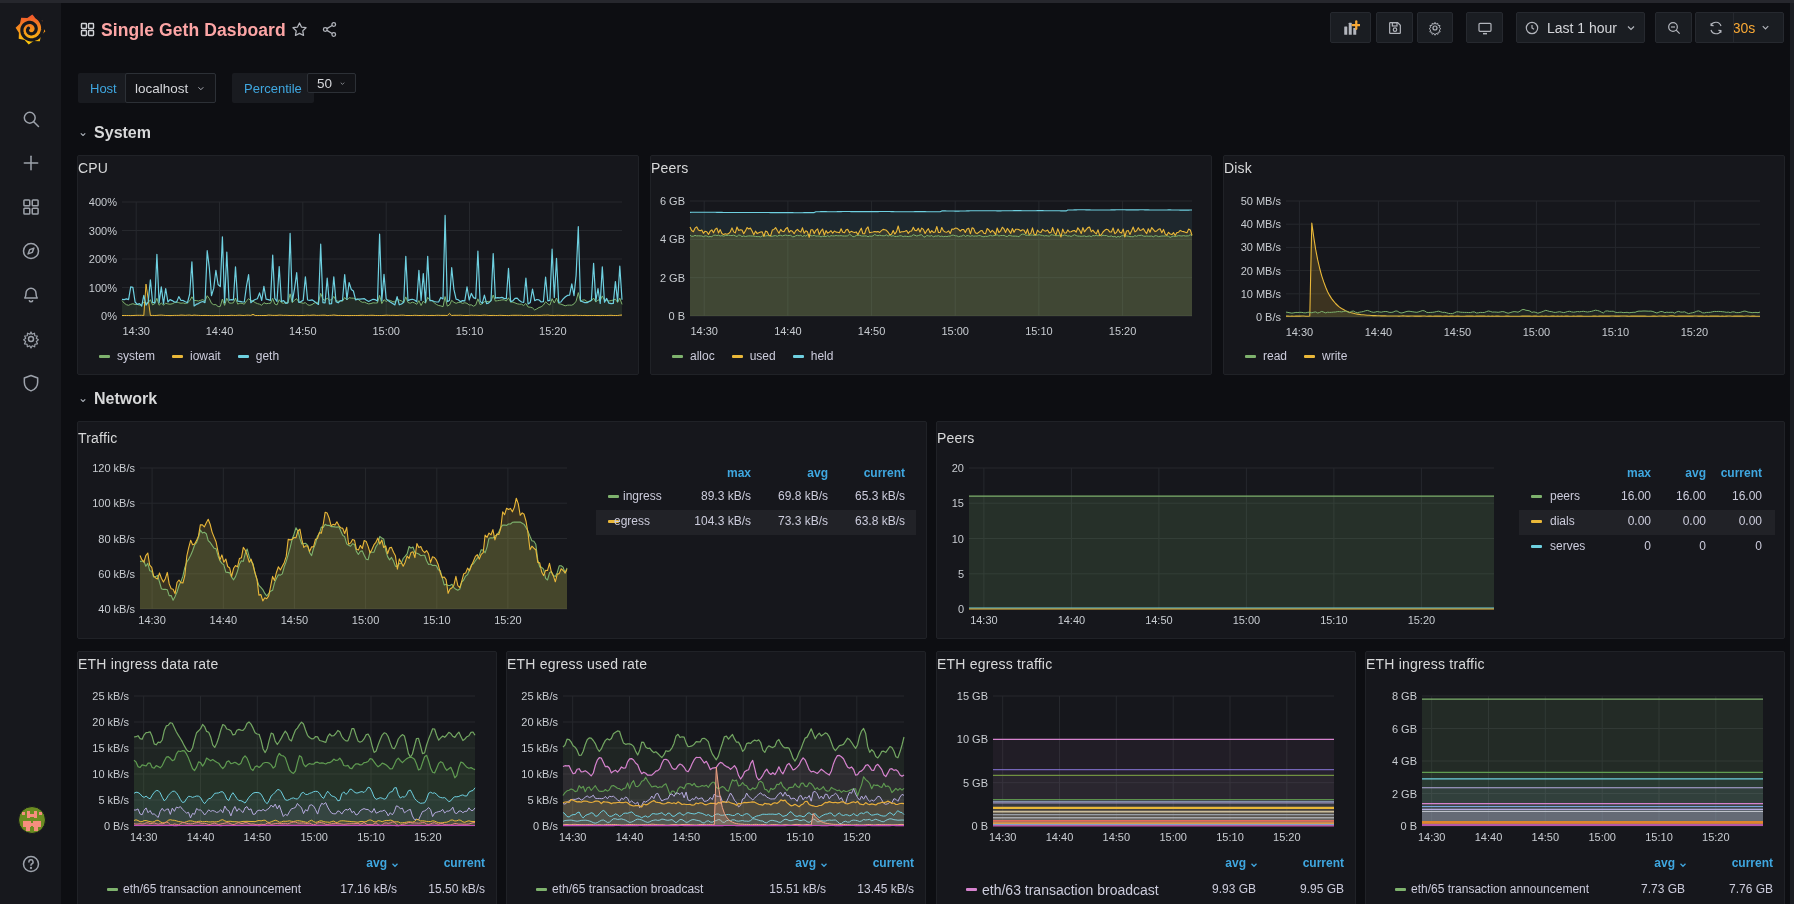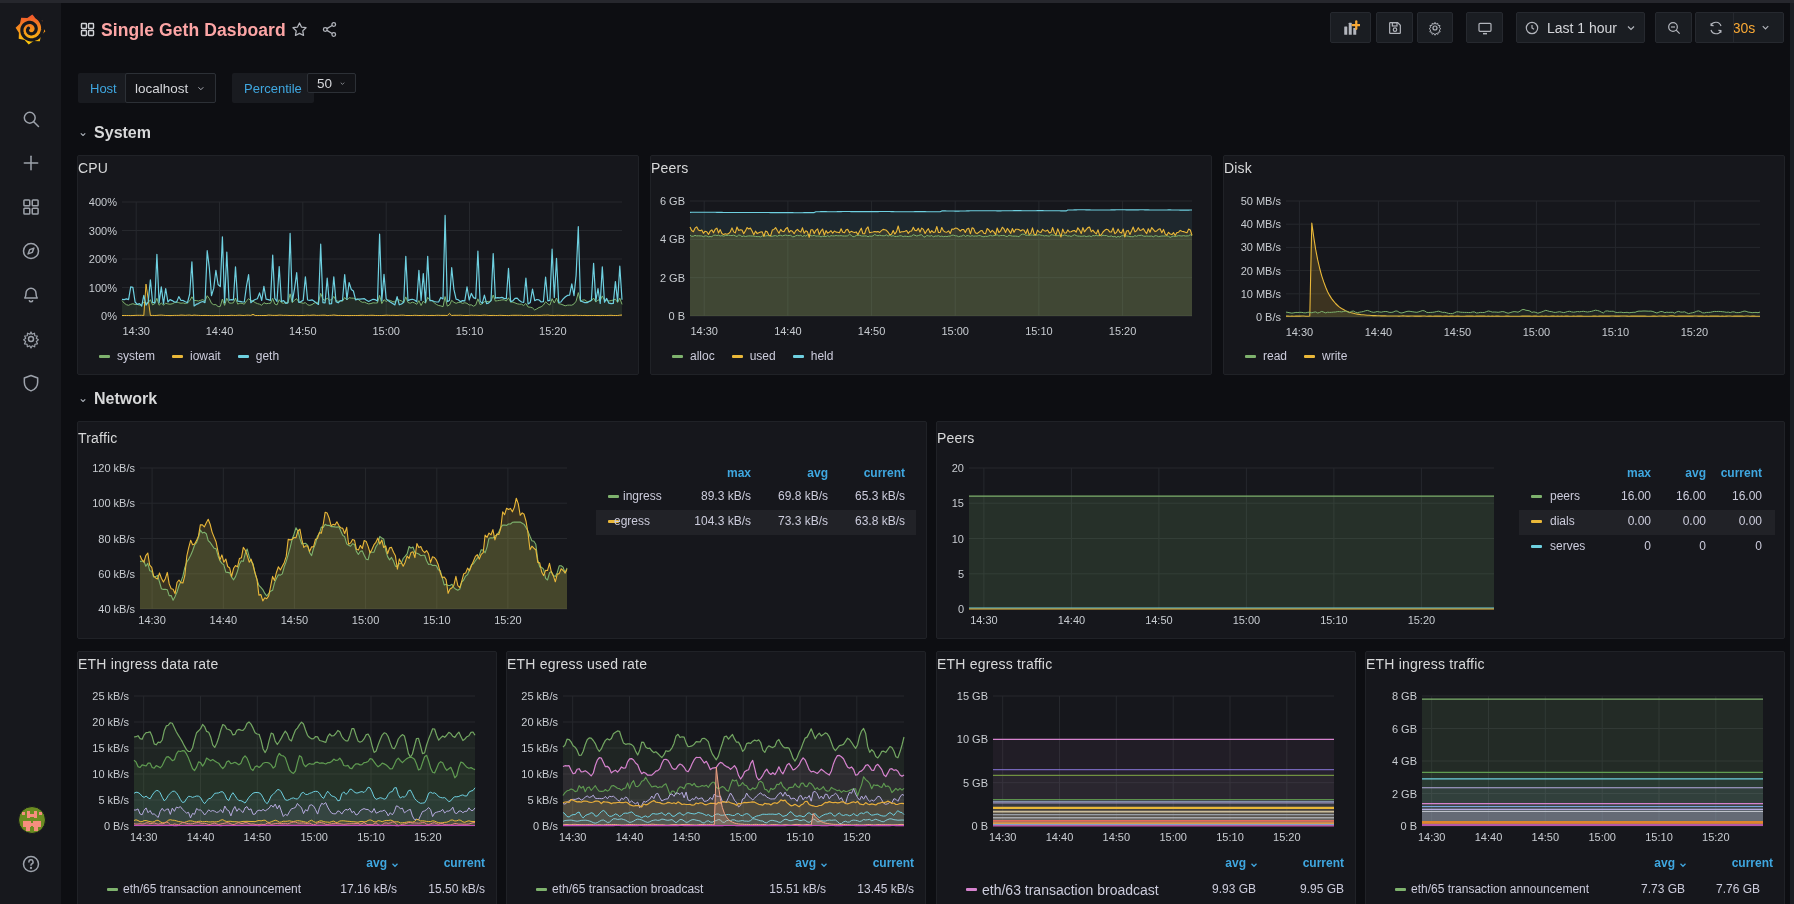--- a/index.html
+++ b/index.html
@@ -593,13 +593,13 @@
       <line x1="56" y1="173.0" x2="397" y2="173.0" stroke="#b457a8" stroke-width="1.8"></line>
     </svg>
     <div class="bluehead" style="position:absolute;left:239px;top:204px;width:70px;text-align:right">avg</div>
     <svg width="10" height="10" viewBox="0 0 24 24" fill="none" stroke="#3fa7e0" stroke-width="3" style="left:312px;top:208px">
       <path d="M6 9 L12 15 L18 9"></path>
     </svg>
     <div class="bluehead" style="position:absolute;left:337px;top:204px;width:70px;text-align:right">current</div>
     <span class="dash" style="position:absolute;left:29px;top:236px;background:#7eb26d"></span>
     <div style="position:absolute;left:45px;top:230px;font-size:12px;color:#ccccdc">eth/65 transaction announcement</div>
     <div class="rval" style="left:229px;top:230px;width:90px">7.73 GB</div>
-    <div class="rval" style="left:304px;top:230px;width:90px">7.76 GB</div>
+    <div class="rval" style="left:317px;top:230px;width:90px">7.76 GB</div>
   </div>
 </body></html>

